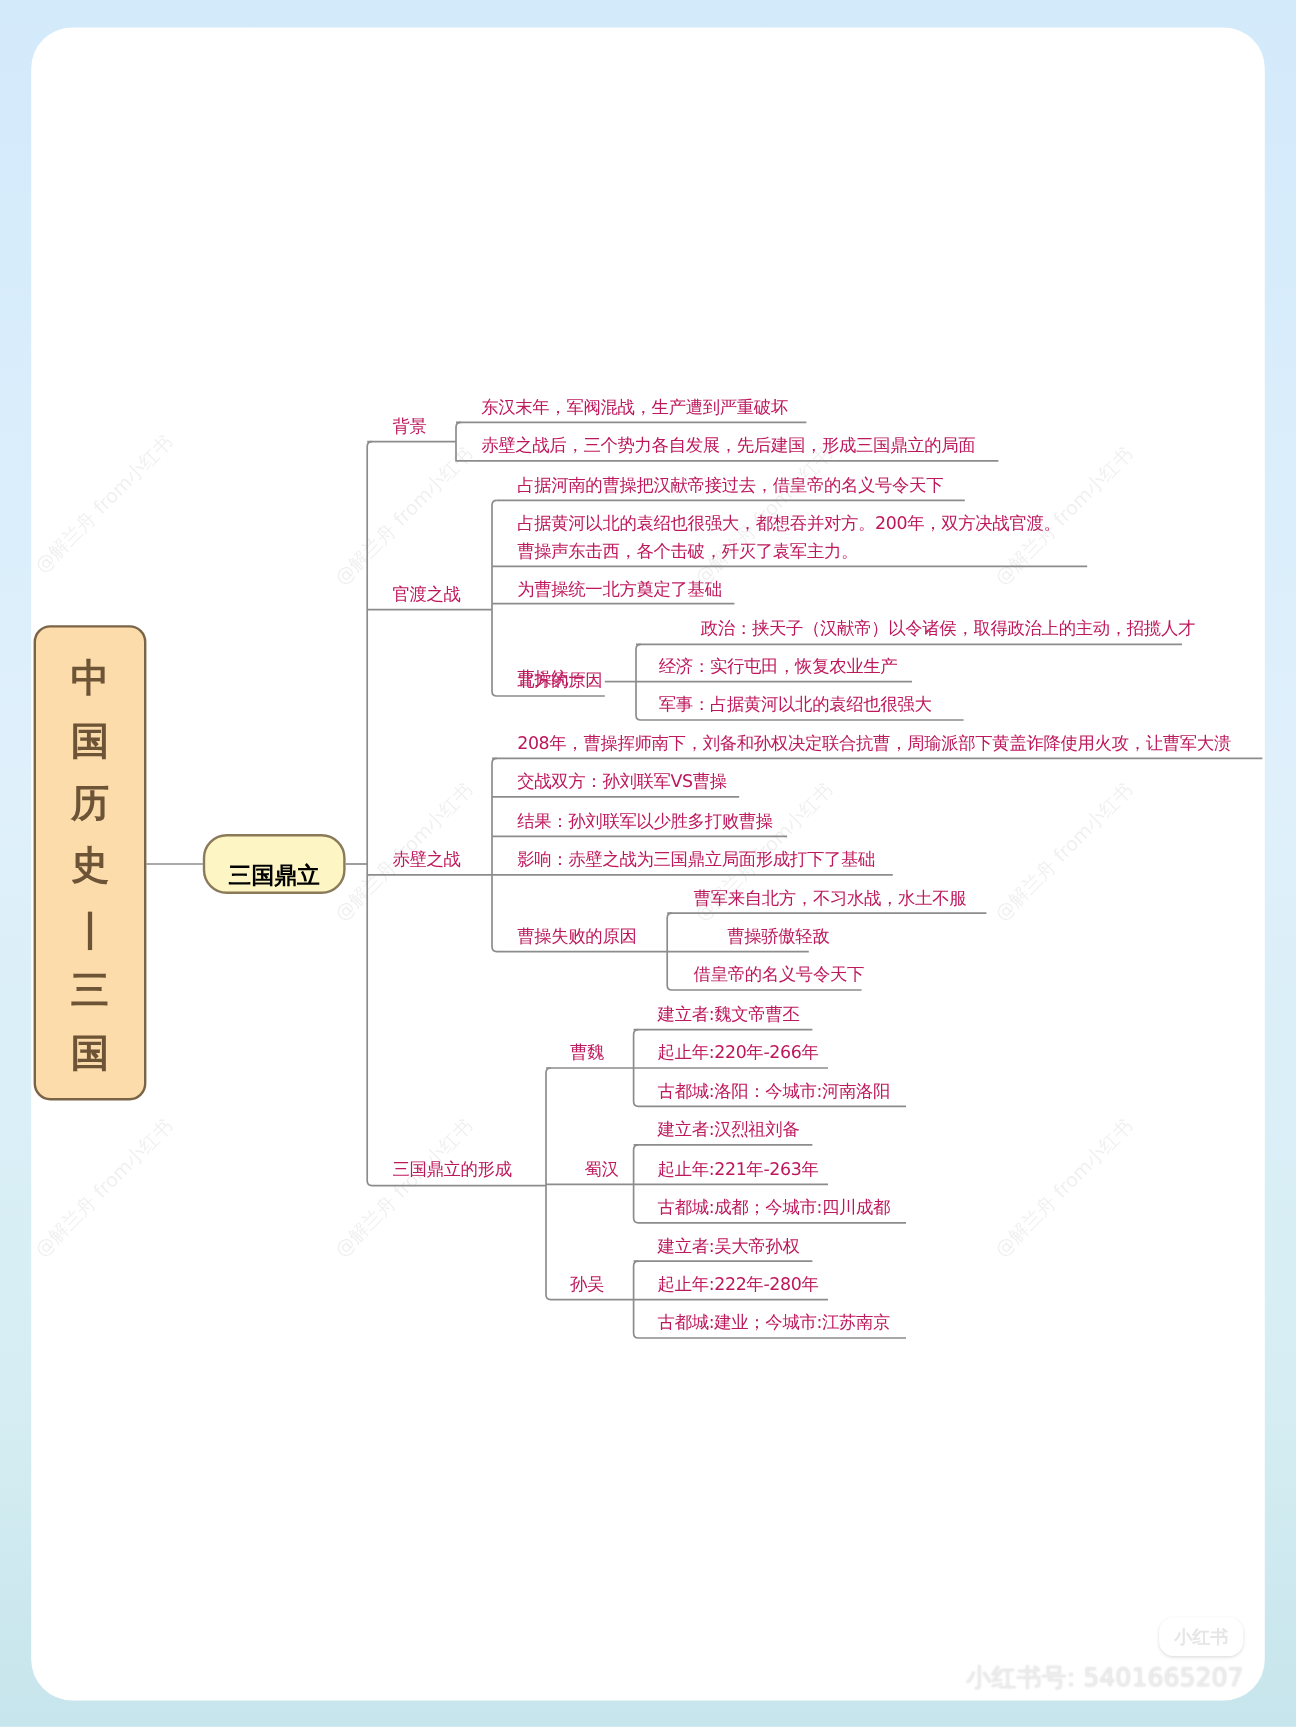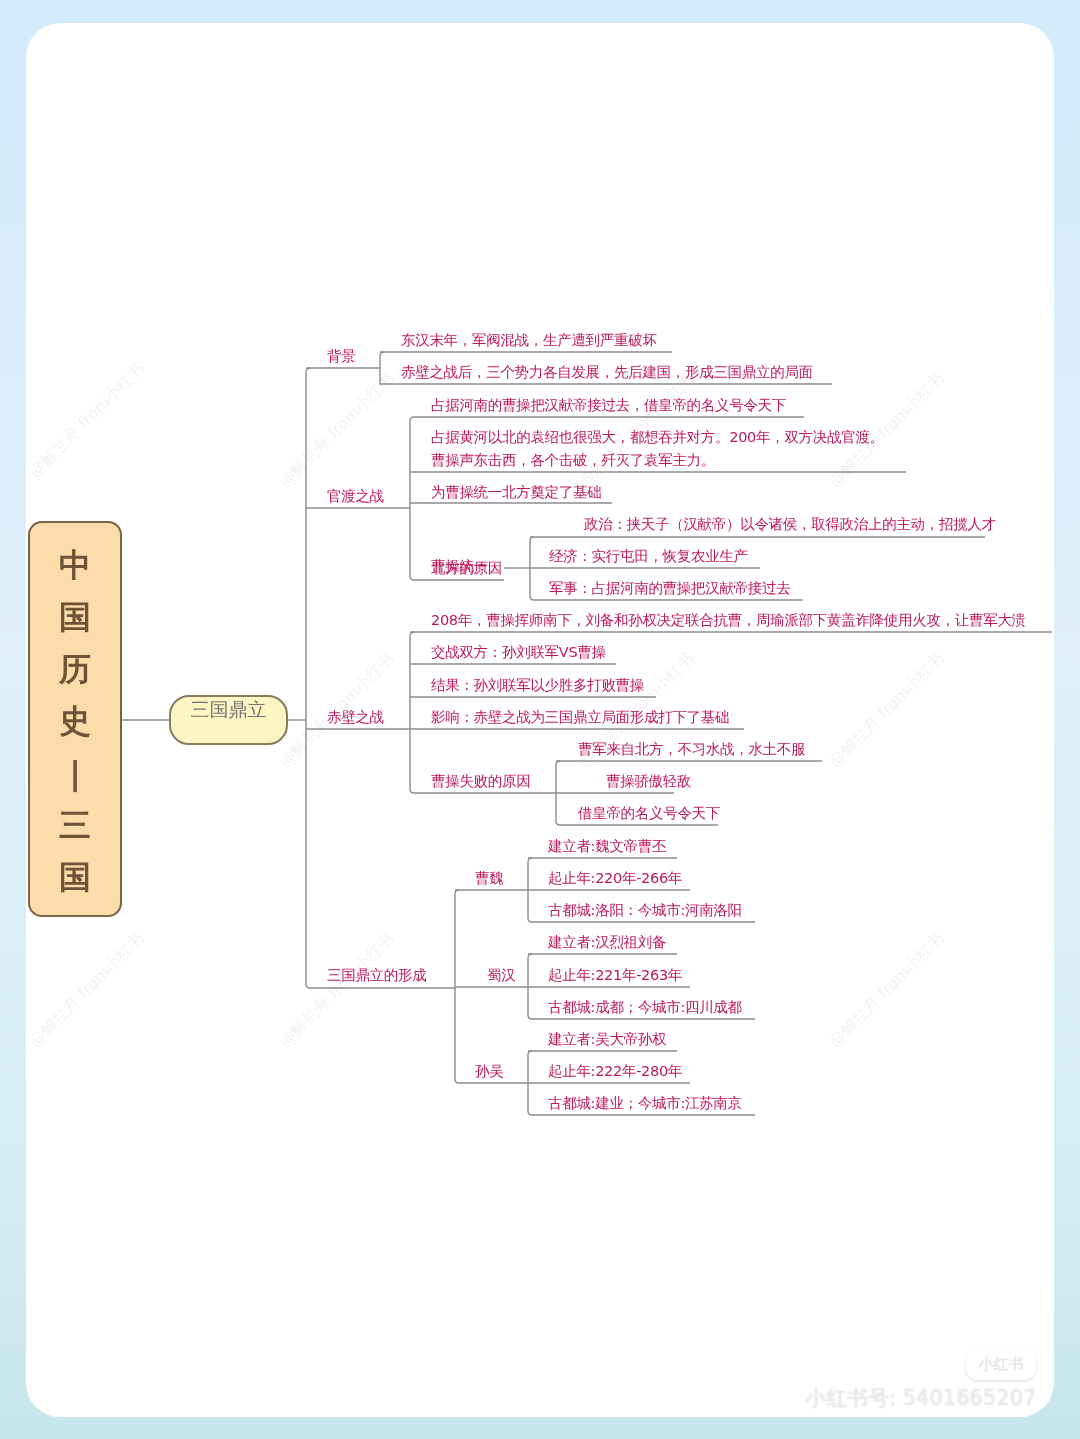--- a/index.html
+++ b/index.html
@@ -20,22 +20,22 @@
   .root {
     position:absolute; left:28px; top:521px; width:94px; height:396px;
     background:#fbdcaa; border:2px solid #7a6448; border-radius:14px; box-sizing:border-box;
     display:flex; flex-direction:column; align-items:center; justify-content:space-between;
     padding:22px 0 18px 0;
   }
   .root span { font-size:32px; font-weight:bold; color:#6d5437; line-height:40px; font-family:"DejaVu Sans", sans-serif; }
   .center {
     position:absolute; left:169px; top:695px; width:119px; height:50px;
     background:#fdf5c3; border:2px solid #8a7a5a; border-radius:20px; box-sizing:border-box;
-    display:flex; align-items:flex-start; justify-content:center;
-    font-size:19px; font-weight:normal; color:#737373;
+    display:flex; align-items:flex-end; justify-content:center;
+    font-size:19px; font-weight:bold; color:#000000;
   }
   .wm { position:absolute; color:#000; opacity:0.06; font-size:16px; transform:rotate(-45deg); white-space:nowrap; }
   .footer-logo {
     position:absolute; left:966px; top:1348px; width:70px; height:32px; border-radius:12px;
     background:rgba(255,255,255,0.6); box-shadow:0 1px 3px rgba(0,0,0,0.15);
     color:#e6e6e6; font-size:15px; font-weight:bold; display:flex; align-items:center; justify-content:center;
   }
   .footer-id {
     position:absolute; left:805px; top:1384px; font-size:21px; color:#ececec;
     text-shadow:0 0 2px rgba(0,0,0,0.18);
@@ -135,21 +135,21 @@
 <div class="txt" style="left:401px;top:363px;">赤壁之战后，三个势力各自发展，先后建国，形成三国鼎立的局面</div>
 
 <div class="txt" style="left:431px;top:396px;">占据河南的曹操把汉献帝接过去，借皇帝的名义号令天下</div>
 <div class="txt" style="left:431px;top:428px;">占据黄河以北的袁绍也很强大，都想吞并对方。200年，双方决战官渡。</div>
 <div class="txt" style="left:431px;top:451px;">曹操声东击西，各个击破，歼灭了袁军主力。</div>
 <div class="txt" style="left:431px;top:483px;">为曹操统一北方奠定了基础</div>
 <div class="txt" style="left:431px;top:557px;text-align:center;">曹操统一</div>
 <div class="txt" style="left:431px;top:559px;">北方的原因</div>
 <div class="txt" style="left:549px;top:515px;margin-left:35px;">政治：挟天子（汉献帝）以令诸侯，取得政治上的主动，招揽人才</div>
 <div class="txt" style="left:549px;top:547px;">经济：实行屯田，恢复农业生产</div>
-<div class="txt" style="left:549px;top:579px;">军事：占据河南的曹操把汉献帝接过去</div>
+<div class="txt" style="left:549px;top:579px;">军事：占据黄河以北的袁绍也很强大</div>
 
 <div class="txt" style="left:431px;top:611px;">208年，曹操挥师南下，刘备和孙权决定联合抗曹，周瑜派部下黄盖诈降使用火攻，让曹军大溃</div>
 <div class="txt" style="left:431px;top:643px;">交战双方：孙刘联军VS曹操</div>
 <div class="txt" style="left:431px;top:676px;">结果：孙刘联军以少胜多打败曹操</div>
 <div class="txt" style="left:431px;top:708px;">影响：赤壁之战为三国鼎立局面形成打下了基础</div>
 <div class="txt" style="left:431px;top:772px;">曹操失败的原因</div>
 <div class="txt" style="left:578px;top:740px;">曹军来自北方，不习水战，水土不服</div>
 <div class="txt" style="left:606px;top:772px;">曹操骄傲轻敌</div>
 <div class="txt" style="left:578px;top:804px;">借皇帝的名义号令天下</div>
 

